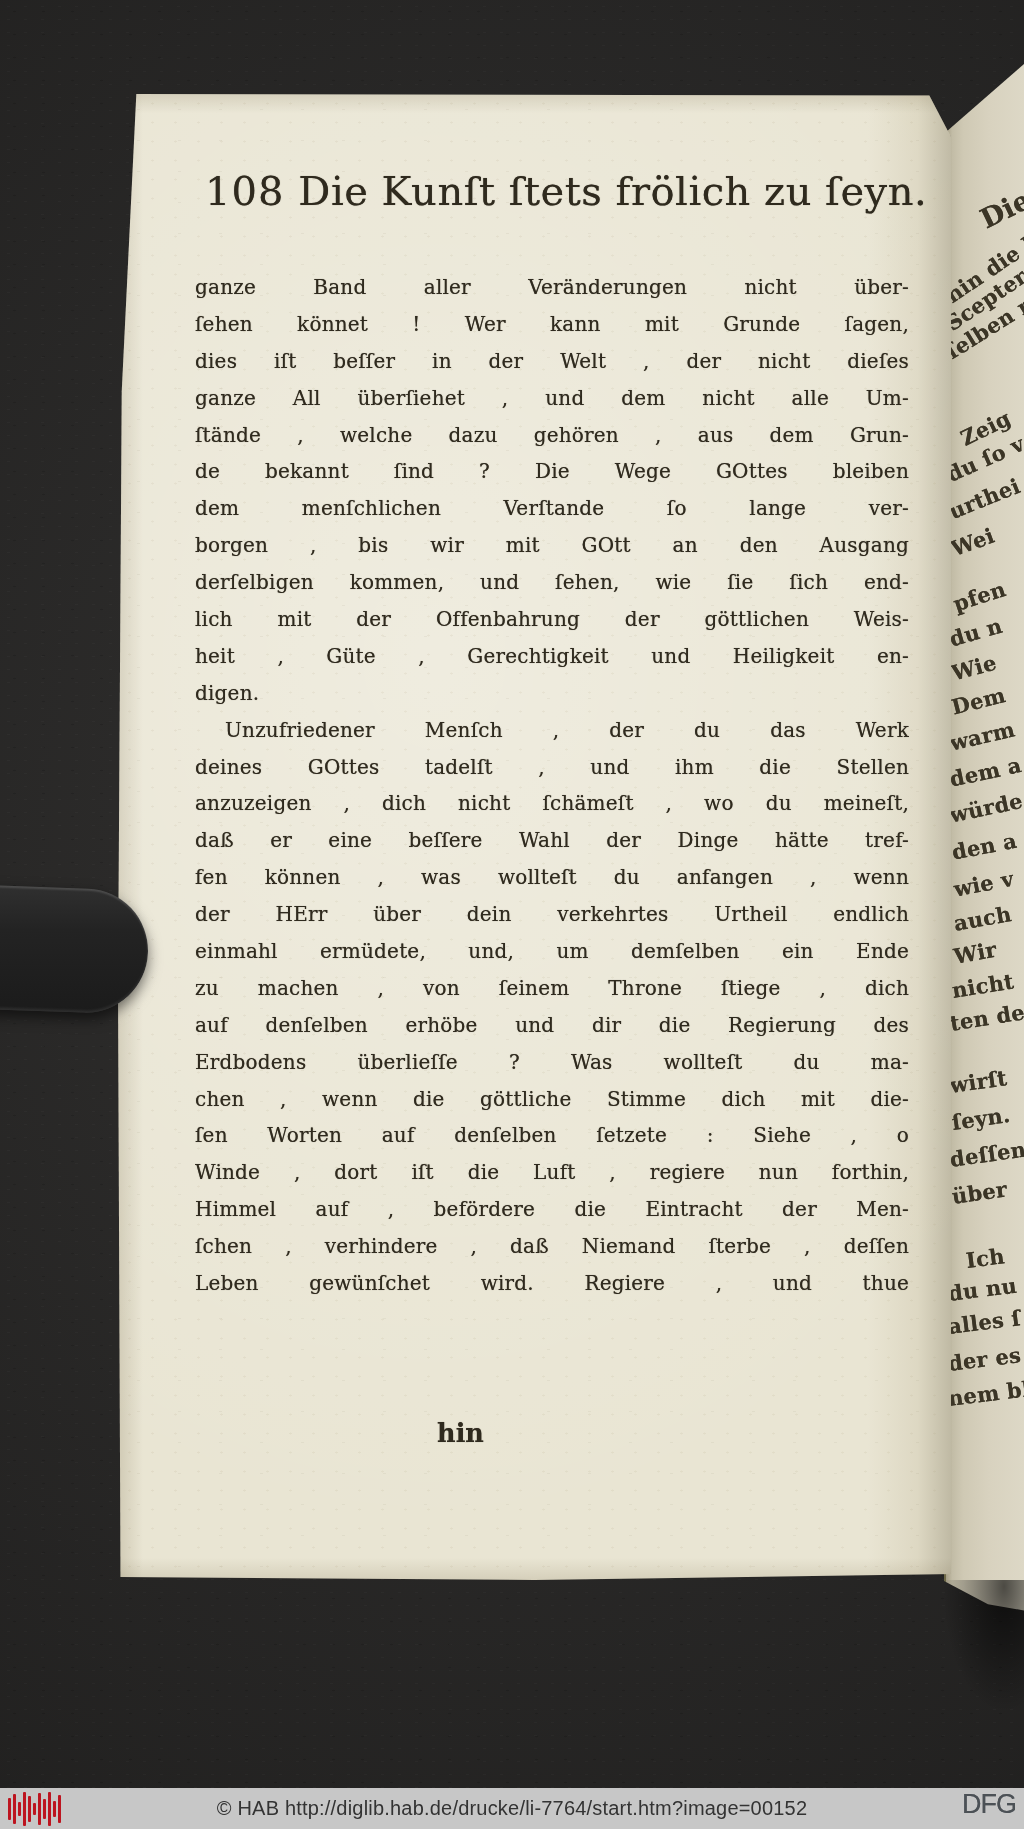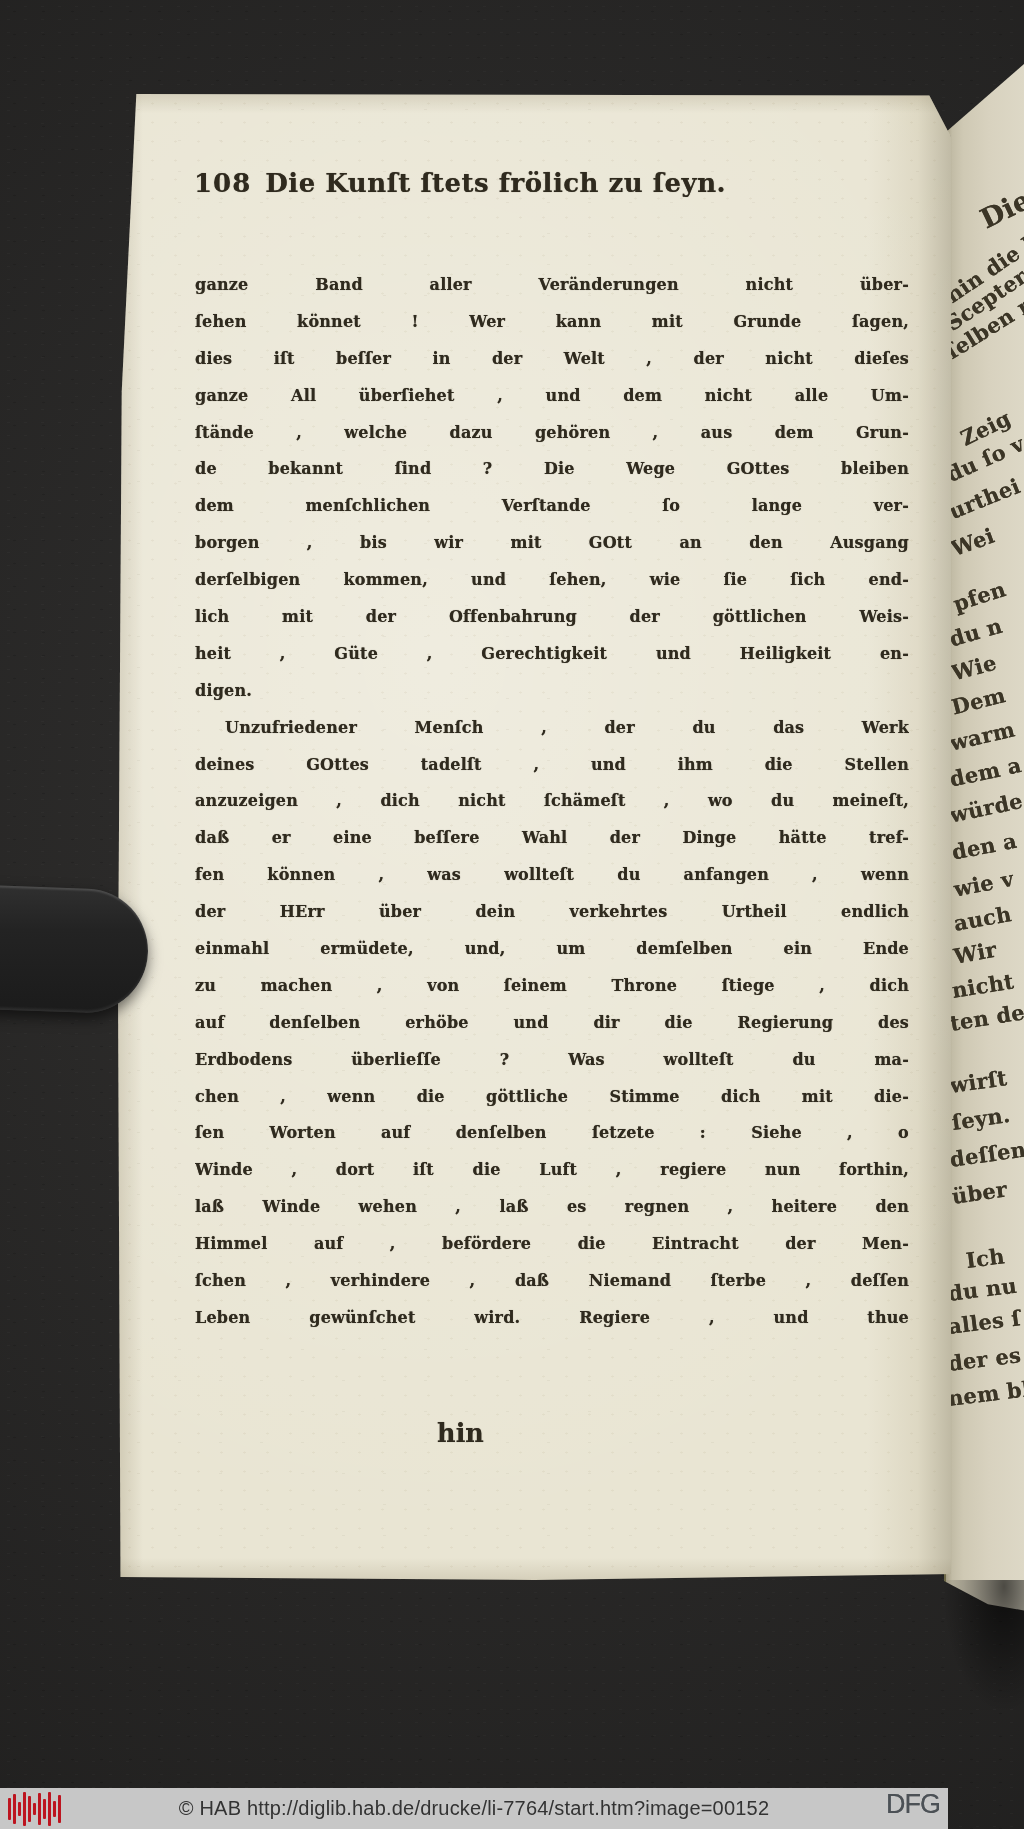--- a/index.html
+++ b/index.html
@@ -44,35 +44,35 @@
       var(--paper);
     clip-path:polygon(2.2% 0%,97.4% 0.1%,100% 2.9%,100% 99.6%,50% 100%,0.3% 99.8%,0% 60%,0.45% 20%);
     box-shadow:0 8px 20px rgba(0,0,0,.6);}
   .main-page .texture{position:absolute;inset:0;pointer-events:none;opacity:.75;
     background-image:
       radial-gradient(rgba(160,150,110,.14) 1px, transparent 1.5px),
       radial-gradient(rgba(120,110,80,.10) 1px, transparent 1.3px);
     background-size:23px 19px, 41px 31px;}
   .press-spot{position:absolute;left:-6px;top:800px;width:48px;height:130px;
     background:radial-gradient(ellipse at 10% 50%, #f4f0e0 0%, rgba(244,240,224,0) 72%);}
-  .heading{position:absolute;left:76px;top:74px;width:660px;white-space:nowrap;
-    font-size:26px;font-weight:bold;color:var(--ink);letter-spacing:.5px;
+  .heading{position:absolute;left:87px;top:74px;width:660px;white-space:nowrap;
+    font-size:40px;font-weight:normal;color:var(--ink);letter-spacing:.5px;
     text-shadow:0 0 .7px rgba(47,42,30,.75);}
   .heading .pagenum{margin-right:14px;letter-spacing:1px;}
   #lines{position:absolute;left:77px;top:181px;width:714px;}
-  .line{height:36.9px;overflow:hidden;font-size:16px;font-weight:bold;color:var(--ink);
+  .line{height:36.9px;overflow:hidden;font-size:20px;font-weight:normal;color:var(--ink);
     text-align:justify;text-align-last:justify;text-justify:inter-word;letter-spacing:.2px;
     text-shadow:0 0 .7px rgba(47,42,30,.7);}
   .line.flush{text-align-last:left;}
   .line.indent{text-indent:30px;}
   .catchword{position:absolute;left:77px;top:1324px;width:714px;text-align:center;
     padding-right:183px;font-size:25.5px;font-weight:bold;color:var(--ink);
     text-shadow:0 0 .7px rgba(47,42,30,.7);}
   
-  .footer{position:absolute;left:0;top:1788px;width:948px;height:41px;z-index:5;
+  .footer{position:absolute;left:0;top:1788px;width:1024px;height:41px;z-index:5;
     background:var(--footer-bar);font-family:"Liberation Sans",sans-serif;}
   .footer .copyright{position:absolute;left:0;top:0;width:100%;line-height:41px;
     text-align:center;font-size:20px;color:var(--footer-text);letter-spacing:.2px;}
   .hab-logo{position:absolute;left:8px;top:3px;width:70px;height:35px;
     display:flex;align-items:center;gap:2px;}
   .hab-logo span{display:inline-block;width:3px;background:var(--logo-red);border-radius:1px;}
   .dfg{position:absolute;right:8px;top:1px;font-size:27px;font-weight:normal;color:var(--dfg);
     letter-spacing:-1px;font-family:"Liberation Sans",sans-serif;
     text-shadow:0 0 .5px rgba(76,81,86,.8);}
 </style>
@@ -141,21 +141,20 @@
         <div class="line">daß er eine beſſere Wahl der Dinge hätte tref-</div>
         <div class="line">fen können , was wollteſt du anfangen , wenn</div>
         <div class="line">der HErr über dein verkehrtes Urtheil endlich</div>
         <div class="line">einmahl ermüdete, und, um demſelben ein Ende</div>
         <div class="line">zu machen , von ſeinem Throne ſtiege , dich</div>
         <div class="line">auf denſelben erhöbe und dir die Regierung des</div>
         <div class="line">Erdbodens überlieſſe ? Was wollteſt du ma-</div>
         <div class="line">chen , wenn die göttliche Stimme dich mit die-</div>
         <div class="line">ſen Worten auf denſelben ſetzete : Siehe , o</div>
         <div class="line">Winde , dort iſt die Luft , regiere nun forthin,</div>
-        <div class="line">laß Winde wehen , laß es regnen , heitere den</div>
         <div class="line">Himmel auf , befördere die Eintracht der Men-</div>
         <div class="line">ſchen , verhindere , daß Niemand ſterbe , deſſen</div>
         <div class="line">Leben gewünſchet wird. Regiere , und thue</div>
       </div>
     <div class="catchword">hin</div>
   </div>
 
   <div class="clip"></div>
 
   <div class="footer">

